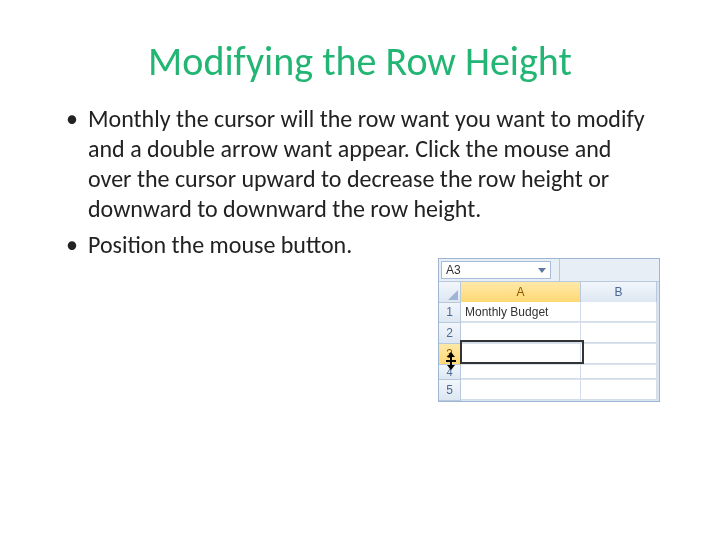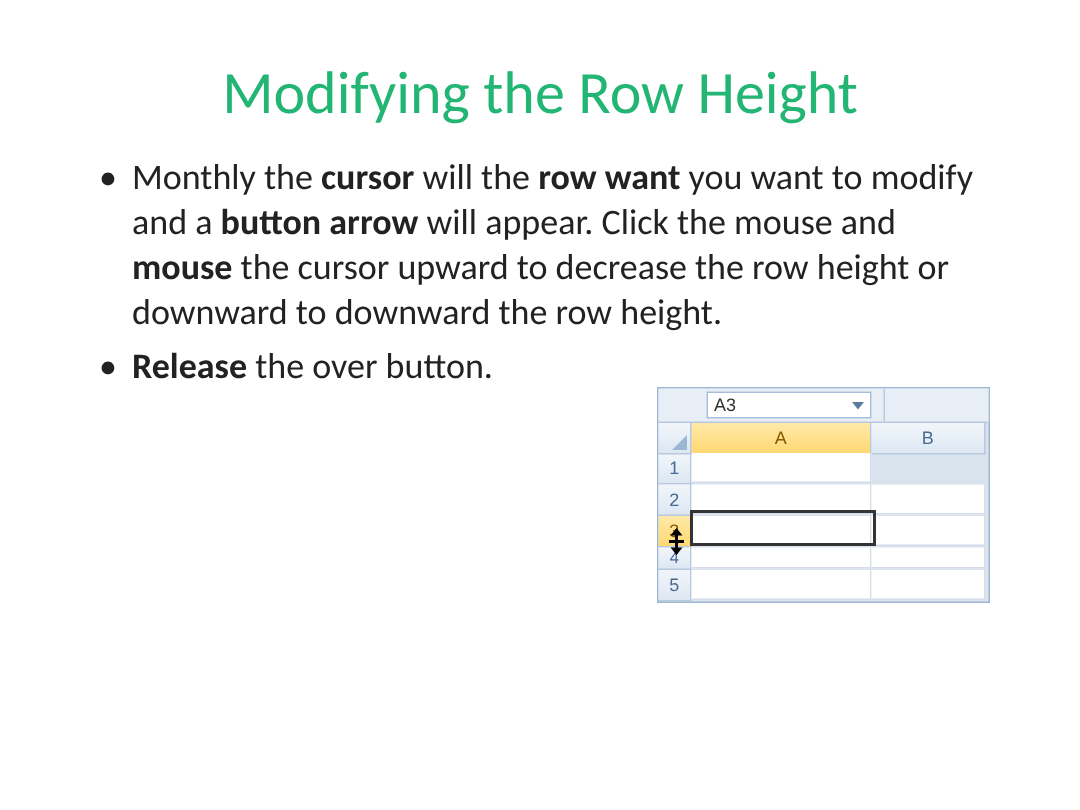--- a/index.html
+++ b/index.html
@@ -41,41 +41,40 @@
     padding-left: 28px;
     margin-bottom: 6px;
   }
   ul.bullets > li::before {
     content: "•";
     position: absolute;
     left: 6px;
     top: 0;
     color: #222;
   }
-  .b { font-weight: 700; }
+  .b { font-weight: 400; }
 
   
   .excel {
     position: absolute;
     right: 60px;
     top: 258px;
     width: 220px;
     background: #d9e3ee;
     border: 1px solid #9db6d3;
     font-family: "Segoe UI", Tahoma, sans-serif;
     font-size: 12px;
     color: #333;
   }
   .namebox-row {
     display: flex;
     align-items: stretch;
     height: 22px;
     background: #e8eef6;
     border-bottom: 1px solid #b9c9dd;
-    padding-left: 30px;
   }
   .namebox {
     width: 110px;
     background: #fff;
     border: 1px solid #a6bdd9;
     margin: 2px;
     display: flex;
     align-items: center;
     justify-content: space-between;
     padding: 0 4px;
@@ -213,22 +212,22 @@
   }
 </style>
 </head>
 <body>
 
 <div class="slide">
   <h1 class="title">Modifying the Row Height</h1>
 
   <div class="body">
     <ul class="bullets" id="bullets">
-        <li><span>Monthly the </span><span class="b">cursor</span><span> will the </span><span class="b">row want</span><span> you want to modify and a </span><span class="b">button arrow</span><span> will appear. Click the mouse and </span><span class="b">mouse</span><span> the cursor upward to decrease the row height or downward to downward the row height.</span></li>
-        <li><span class="b">Release</span><span> the over button.</span></li>
+        <li><span>Monthly the </span><span class="b">cursor</span><span> will the </span><span class="b">row want</span><span> you want to modify and a </span><span class="b">double arrow</span><span> want appear. Click the mouse and </span><span class="b">over</span><span> the cursor upward to decrease the row height or downward to downward the row height.</span></li>
+        <li><span class="b">Position</span><span> the mouse button.</span></li>
       </ul>
   </div>
 
   <div class="excel" id="excel">
     <div class="namebox-row">
       <div class="namebox">
         <span>A3</span>
         <span class="dd"></span>
       </div>
       <div class="fx-area">
@@ -238,20 +237,21 @@
 
     <div class="headers">
       <div class="corner"></div>
       <div class="colhdr active" id="colA">A</div>
       <div class="colhdr" id="colB">B</div>
     </div>
 
     <div id="gridrows">
         <div class="gridrow">
           <div class="rowhdr">1</div>
+          <div class="cell">Monthly Budget</div>
           <div class="cell"></div>
         </div>
         <div class="gridrow">
           <div class="rowhdr">2</div>
           <div class="cell"></div>
           <div class="cell"></div>
         </div>
         <div class="gridrow">
           <div class="rowhdr active">3</div>
           <div class="cell"></div>

